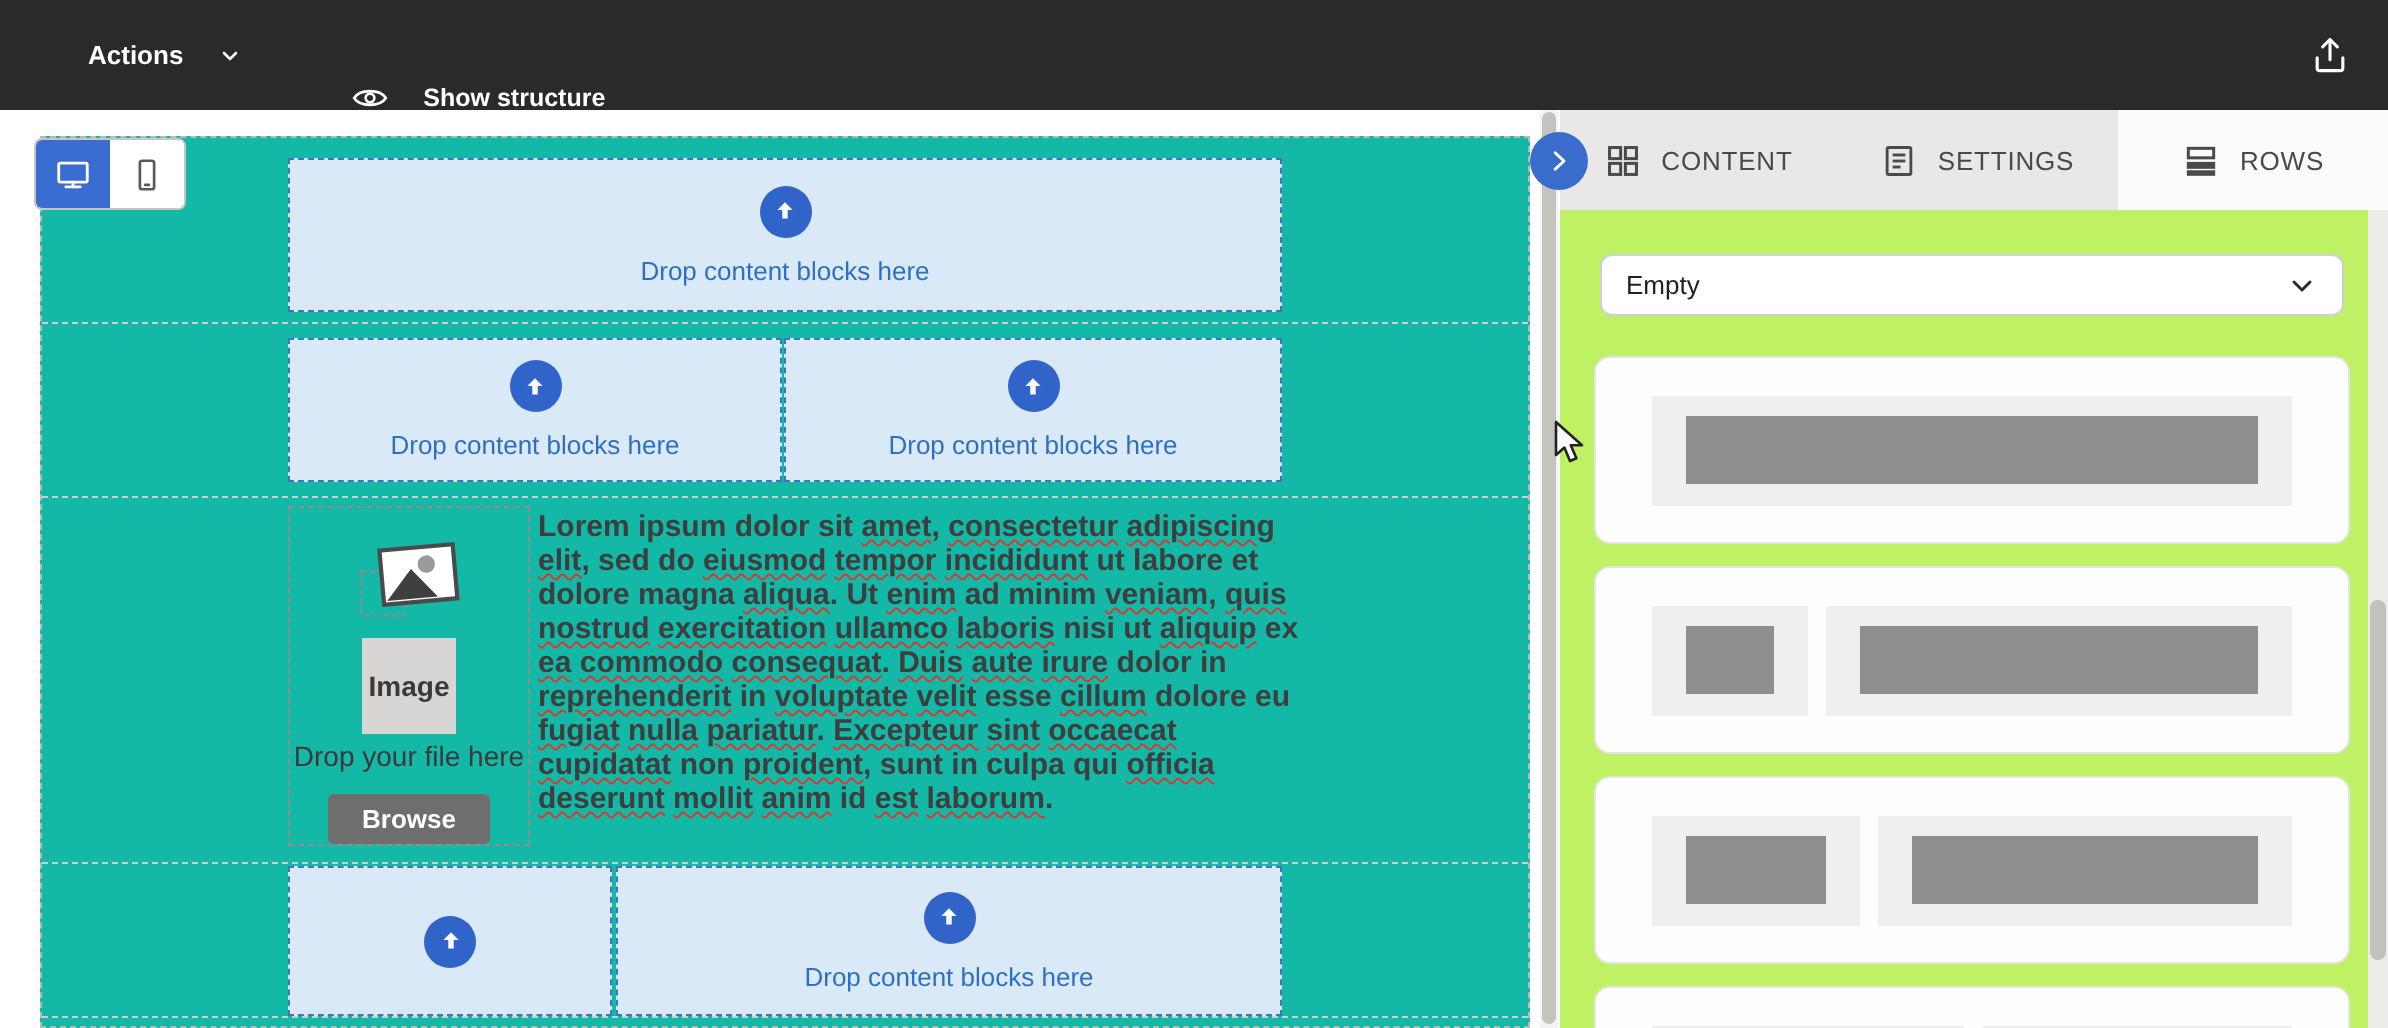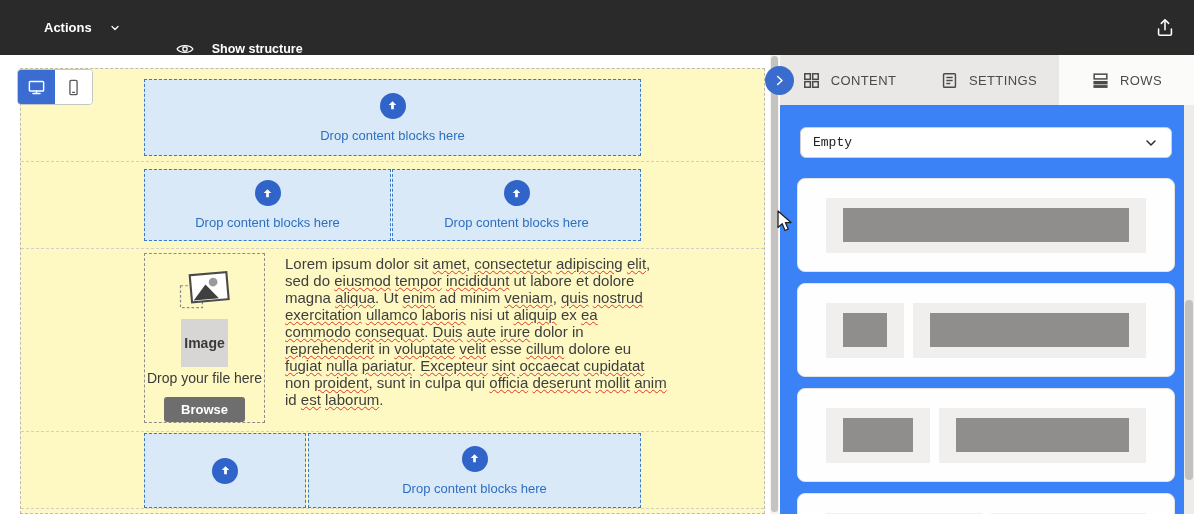--- a/index.html
+++ b/index.html
@@ -13,72 +13,72 @@
   .tb-item { display:flex; align-items:center; gap:17px; font-size:12.5px; font-weight:700;
              color:#fff; cursor:pointer; white-space:nowrap; }
   .tb-actions { margin-left:44px; font-size:13px; }
   .tb-structure { margin-left:54px;margin-top:42px; }
   .tb-merge { margin-left:27px; }
   .tb-export { margin-left:auto; margin-right:18px; display:flex; align-items:center; cursor:pointer; }
 
   
   .canvas-area { position:absolute; top:55px; left:0; width:770px; height:459px; background:#fff; }
   .email-canvas { position:absolute; left:20px; top:13px; width:745px; height:446px;
-                  background:#fef9c3; border:1px dashed #bcb9b6; }
+                  background:#14b8a6; border:1px dashed #bcb9b6; }
   .divider { position:absolute; left:0; right:0; height:0; border-top:1px dashed #d2cfcb; }
 
   .dropzone { position:absolute; background:#d9e9f8; border:1px dashed #3a79c2;
               display:flex; flex-direction:column; align-items:center; justify-content:center;
               gap:9px; cursor:pointer; }
   .dz-label { color:#2e6fc0; font-size:13px; }
   .disc { width:26px; height:26px; border-radius:50%; background:#3064c9;
           display:flex; align-items:center; justify-content:center; }
 
   .image-block { position:absolute; left:123px; top:184px; width:121px; height:170px;
                  border:1px dashed #8f8d8a; display:flex; flex-direction:column;
                  align-items:center; padding-top:16px; cursor:pointer; }
   .img-title { margin-top:7px; font-size:14px; font-weight:700; color:#3a3a3a;
                background:#d7d6d4; padding:16px 3px; }
   .img-sub { margin-top:3px; font-size:14px; color:#3a3a3a; white-space:nowrap; }
   .browse { margin-top:11px; background:#6e6e6e; color:#fff; font-weight:700; font-size:13px;
             font-family:"Liberation Sans", sans-serif; border:none; border-radius:3px;
             padding:5px 17px; cursor:pointer;text-align:center; }
 
-  .text-block { position:absolute; left:264px; top:186px; width:382px; cursor:text; }
+  .text-block { position:absolute; left:248px; top:186px; width:382px; cursor:text;font-weight:bold; }
   .text-block p { font-size:15px; line-height:17px; color:#3e3e3e; }
   .sp { text-decoration-line:underline; text-decoration-style:wavy;
         text-decoration-color:#e0342b; text-decoration-thickness:1px; text-underline-offset:1px; }
 
   .device-toggle { position:absolute; left:17px; top:14px; display:flex; background:#fff;
                    border:1px solid #c6c6c6; border-radius:4px; overflow:hidden; }
   .dev { width:37px; height:34px; border:none; background:#fff; display:flex;
          align-items:center; justify-content:center; cursor:pointer; }
   .dev.active { background:#3a6cd2; }
 
   .canvas-scrollbar { position:absolute; left:770px; top:55px; width:9px; height:459px; background:#f4f3f1; }
   .canvas-scrollbar .thumb { position:absolute; left:1px; top:1px; width:7px; height:456px;
                              background:#c5c3c0; border-radius:4px; }
 
   .collapse-btn { position:absolute; left:765px; top:66px; width:29px; height:29px; border:none;
                   border-radius:50%; background:#3a6cce; display:flex; align-items:center;
                   justify-content:center; cursor:pointer; z-index:6; }
 
   
-  .panel { position:absolute; left:780px; top:55px; width:414px; height:459px; background:#3b82f6; }
+  .panel { position:absolute; left:780px; top:55px; width:414px; height:459px; background:#bef264; }
   .tabbar { position:absolute; top:0; left:0; width:414px; height:50px; background:#e9e8e7; display:flex; }
   .tab { display:flex; align-items:center; justify-content:center; gap:10px;
          font-size:13px; letter-spacing:0.4px; color:#4a4a4a; cursor:pointer; }
   .tab-content { width:138px; }
   .tab-rows { width:135px; background:#fbfbfa; }
   .tab-settings { flex:1; }
 
   .panel-body { position:absolute; top:50px; left:0; right:0; bottom:0; overflow:hidden; }
   .select { margin:22px 22px 0 20px; height:31px; background:#fff; border:1px solid #cfcfcf;
             border-radius:6px; display:flex; align-items:center; padding:0 12px;
-            font-size:13px; color:#222; cursor:pointer;font-family:Liberation Mono, monospace; }
+            font-size:13px; color:#222; cursor:pointer; }
   .select svg { margin-left:auto; }
 
   .cards { margin:20px 19px 0 17px; display:flex; flex-direction:column; gap:11px; }
   .layout-card { height:94px; background:#fefefe; border:1px solid #e4e3e2; border-radius:8px;
                  display:flex; align-items:center; padding:0 28px; gap:9px; cursor:pointer; }
   .layout-col { height:55px; background:#f0efed; flex-basis:0; display:flex;
                 align-items:center; justify-content:center; }
   .layout-bar { height:34px; width:calc(100% - 34px); background:#8f8e8c; }
 
   .panel-scrollbar { position:absolute; top:50px; bottom:0; right:0; width:10px; background:#edecea; }

